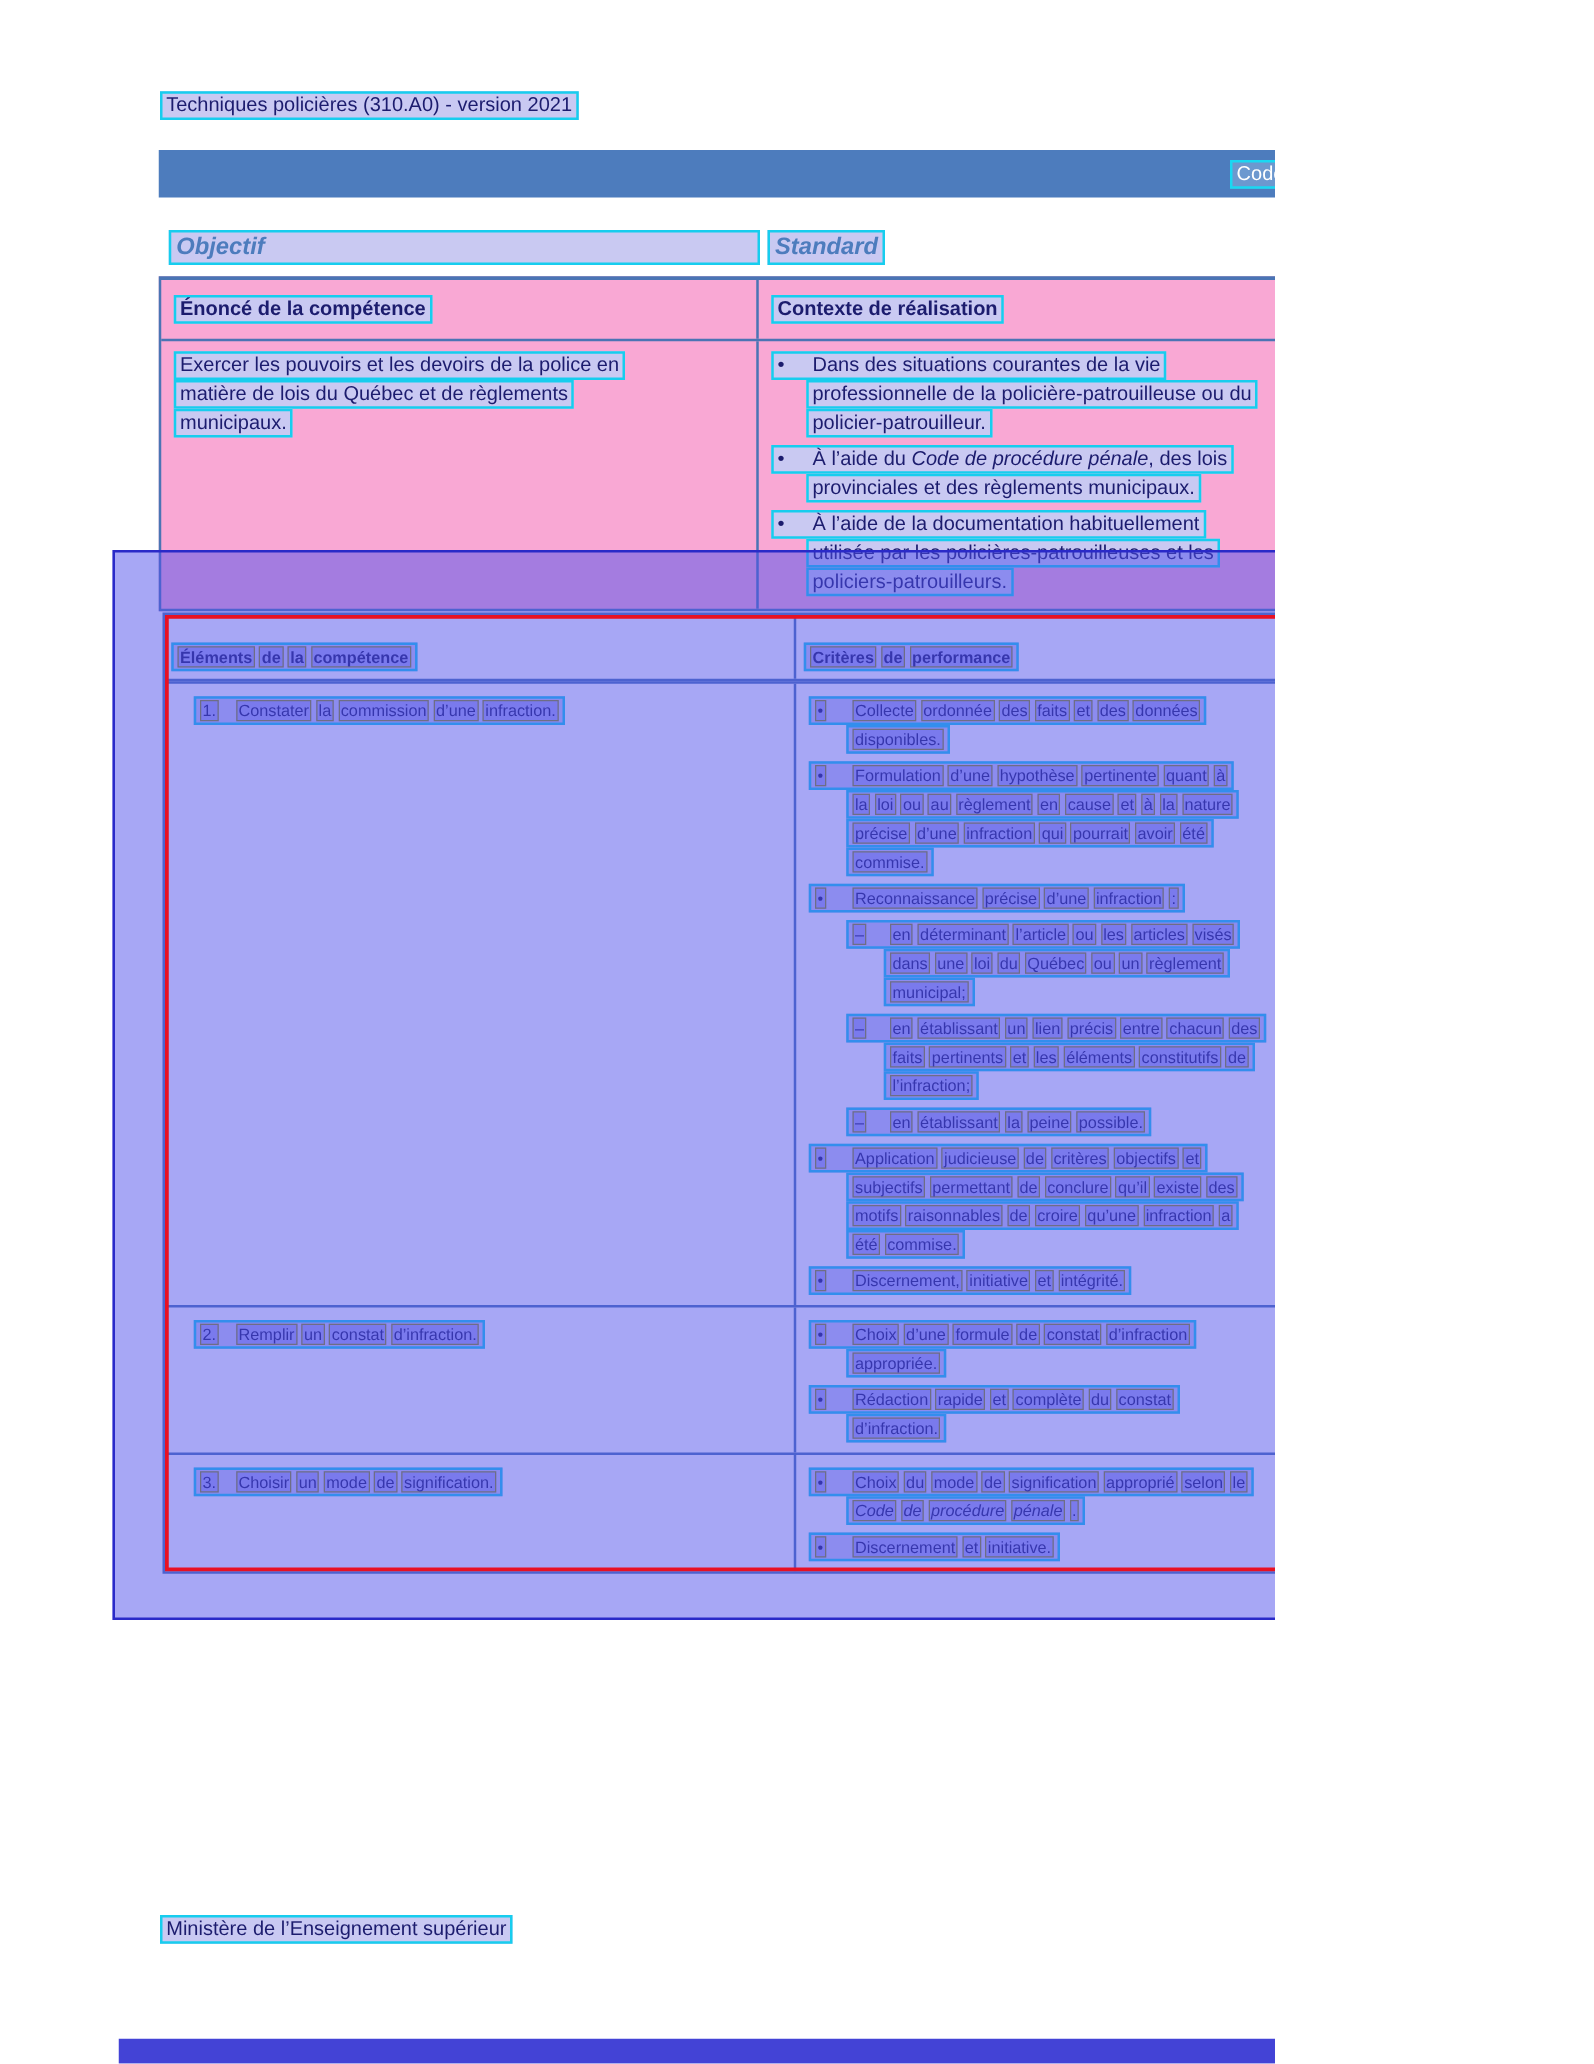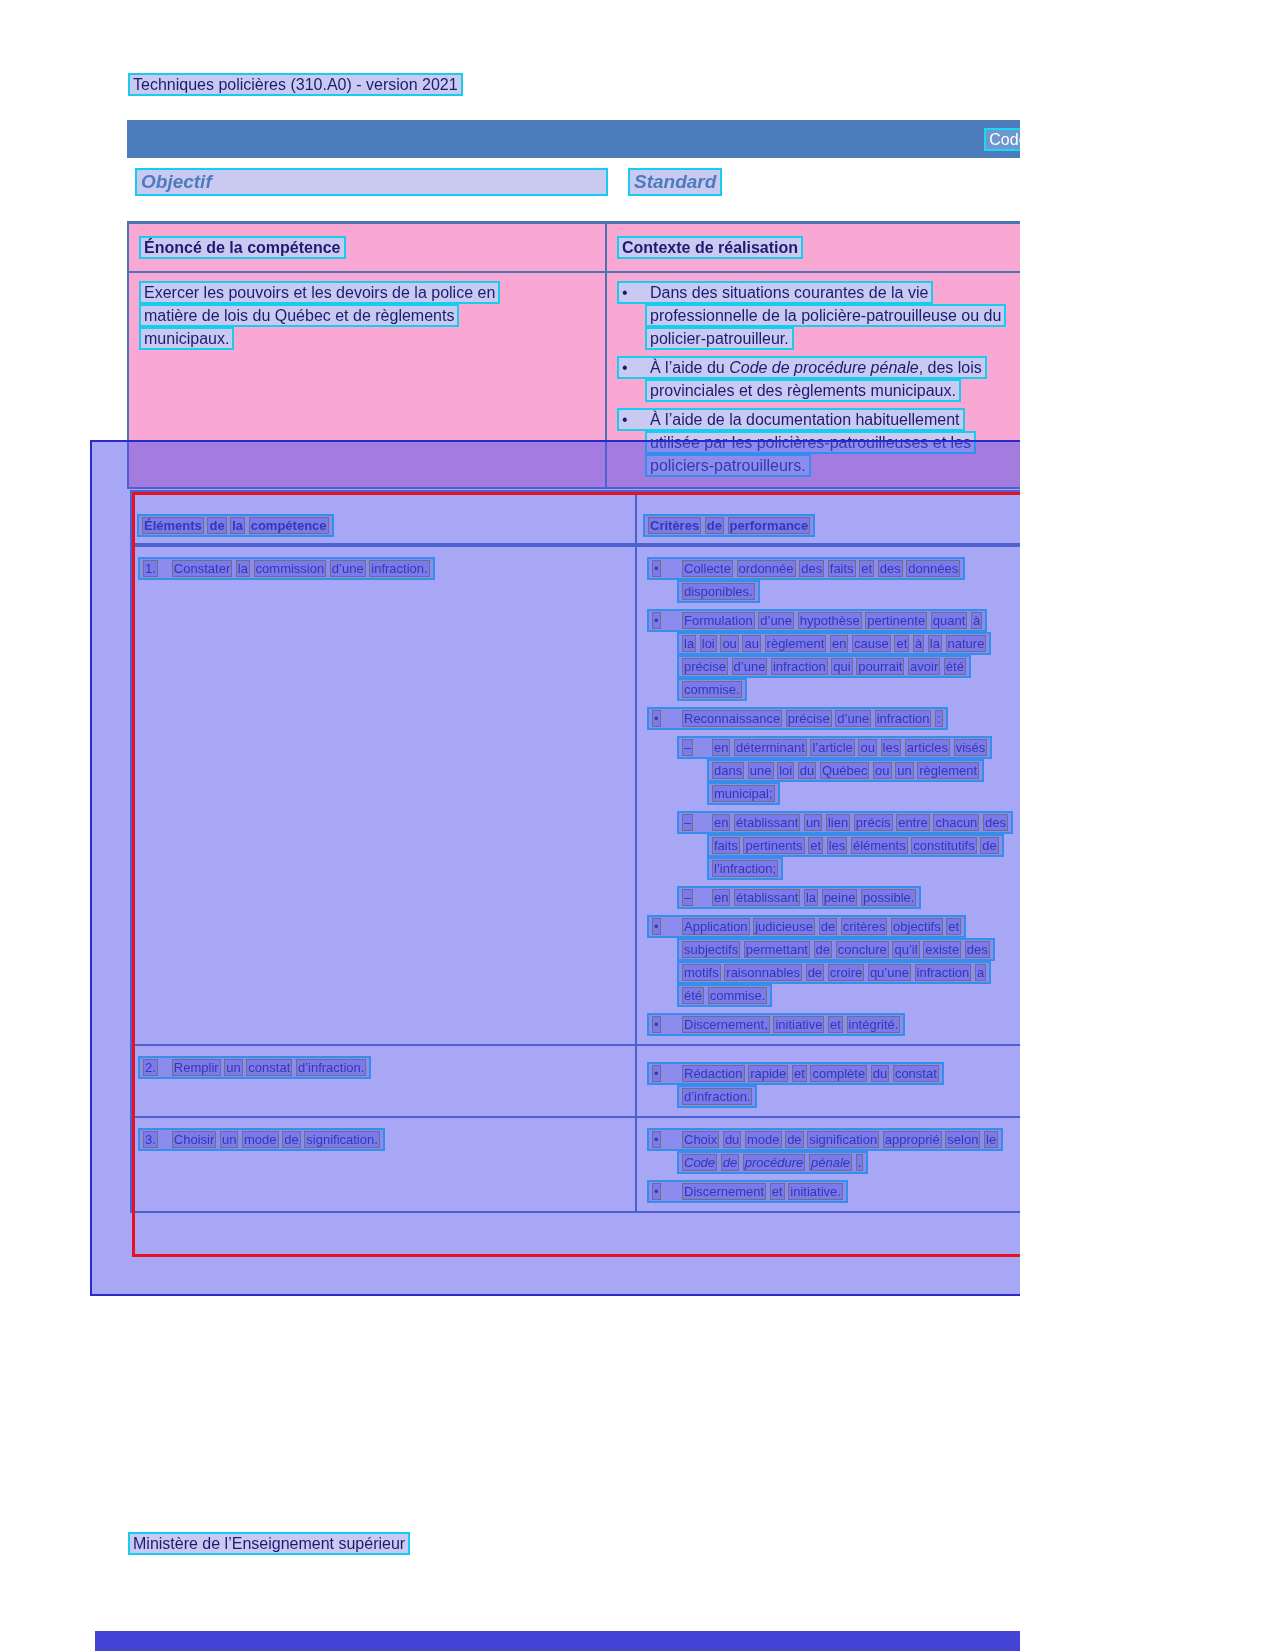--- a/index.html
+++ b/index.html
@@ -25,41 +25,41 @@
   .b{font-weight:bold;}
   .mk{display:inline-block;width:28px;}
   #table2 .mk{width:30px;}
   .numbox{margin-right:14px;}
 
   #hdr{position:absolute;left:128px;top:73px;}
   #codebar{position:absolute;left:127px;top:120px;width:958px;height:38px;background:var(--accent);
            display:flex;justify-content:flex-end;align-items:center;padding-right:0;box-sizing:border-box;}
   #codebar .lbox{background:rgba(190,225,255,.28);border-color:#19d8f2;color:#ffffff;}
 
-  #objrow{position:absolute;left:135px;top:168px;display:flex;gap:20px;text-align:center;}
+  #objrow{position:absolute;left:135px;top:184px;display:flex;gap:6px;text-align:center;}
   .obox{background:var(--hf);border:2px solid var(--hb);height:28px;box-sizing:border-box;
         display:flex;align-items:center;padding:0 4px;}
   #objrow .first{width:473px;}
   .ht{font-style:italic;font-weight:bold;font-size:19px;color:var(--accent);}
 
   #table1{position:absolute;left:127px;top:221px;width:958px;box-sizing:border-box;
           border:2px solid var(--tb);border-top-width:3px;background:#f9a8d4;}
   .trow{display:flex;}
   .thead{border-bottom:2px solid var(--tb);}
   .tc{box-sizing:border-box;padding:8px 6px 10px 10px;}
   #table1 .c1{width:478px;flex:none;border-right:2px solid var(--tb);padding-left:10px;}
   #table1 .c2{flex:1;}
   #table1 .thead .tc{padding:12px 6px 12px 10px;}
   #t1right .cont{margin-left:28px;}
   .item.gap{margin-top:6px;}
 
   #table2{position:absolute;left:130px;top:490px;width:956px;box-sizing:border-box;
           border:2px solid var(--tb);font-size:13px;}
   .red-inner{padding:0;}
-  #table2 .c1{width:505px;flex:none;border-right:2px solid var(--tb);padding-left:6px;}
+  #table2 .c1{width:505px;flex:none;border-right:2px solid var(--tb);padding-left:23px;}
   #table2 .c2{flex:1;padding-left:10px;}
   #table2 .thead .tc{padding:22px 6px 6px;}
   #table2 .thead .c1{padding-left:5px;}
   #table2 .trow.body{border-top:2px solid var(--tb);}
   #table2 .trow.body .tc{padding-top:10px;padding-bottom:8px;}
   #table2 .cont{margin-left:30px;}
   #table2 .item.lvl1{margin-left:30px;}
 
   #overlay{position:absolute;left:90px;top:440px;width:1036px;height:856px;
            background:rgba(80,80,235,.5);border:2px solid var(--ob);box-sizing:border-box;
@@ -174,20 +174,24 @@
               <div class="item lvl0 gap">
                 <div class="line"><span class="lbox"><span class="mk"><span class="wbox">•</span></span><span class="wbox">Discernement,</span> <span class="wbox">initiative</span> <span class="wbox">et</span> <span class="wbox">intégrité.</span> </span></div>
               </div>
             </div>
           </div>
           <div class="trow body">
             <div class="tc c1">
               <div class="line"><span class="lbox"><span class="wbox numbox">2.</span><span class="wbox">Remplir</span> <span class="wbox">un</span> <span class="wbox">constat</span> <span class="wbox">d’infraction.</span> </span></div>
             </div>
             <div class="tc c2">
+              <div class="item lvl0">
+                <div class="line"><span class="lbox"><span class="mk"><span class="wbox">•</span></span><span class="wbox">Choix</span> <span class="wbox">d’une</span> <span class="wbox">formule</span> <span class="wbox">de</span> <span class="wbox">constat</span> <span class="wbox">d’infraction</span> </span></div>
+                <div class="line cont"><span class="lbox"><span class="wbox">appropriée.</span> </span></div>
+              </div>
               <div class="item lvl0 gap">
                 <div class="line"><span class="lbox"><span class="mk"><span class="wbox">•</span></span><span class="wbox">Rédaction</span> <span class="wbox">rapide</span> <span class="wbox">et</span> <span class="wbox">complète</span> <span class="wbox">du</span> <span class="wbox">constat</span> </span></div>
                 <div class="line cont"><span class="lbox"><span class="wbox">d’infraction.</span> </span></div>
               </div>
             </div>
           </div>
           <div class="trow body">
             <div class="tc c1">
               <div class="line"><span class="lbox"><span class="wbox numbox">3.</span><span class="wbox">Choisir</span> <span class="wbox">un</span> <span class="wbox">mode</span> <span class="wbox">de</span> <span class="wbox">signification.</span> </span></div>
             </div>

